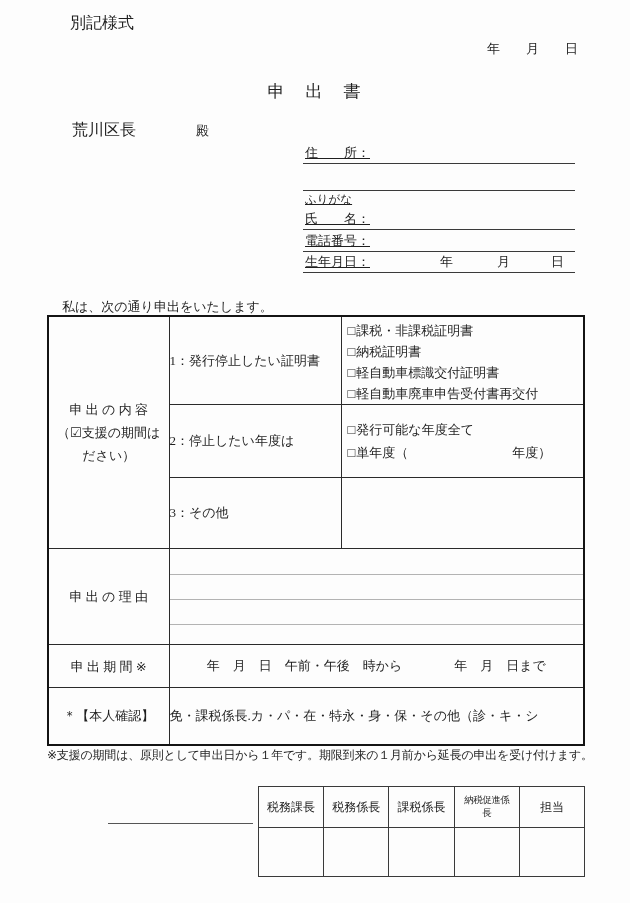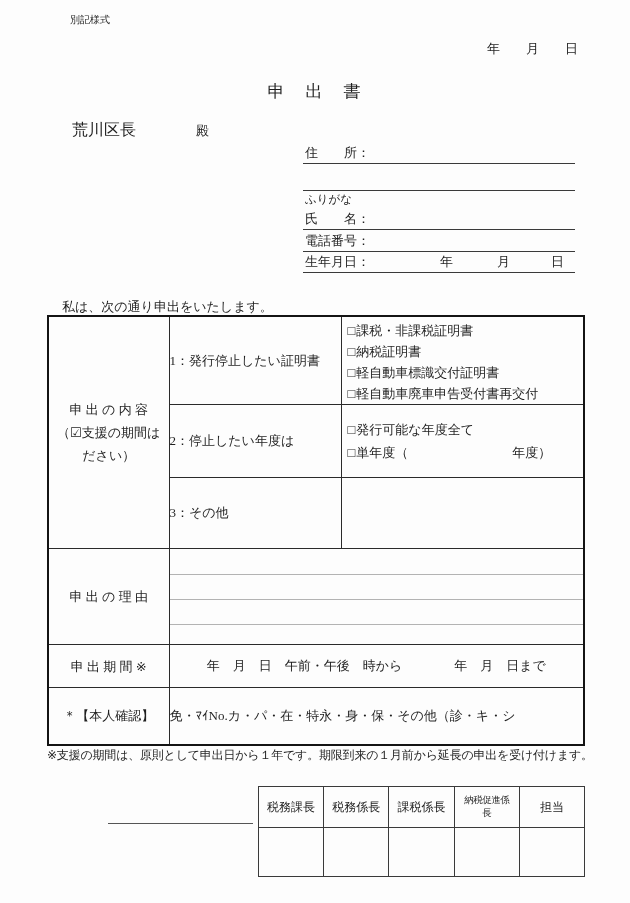--- a/index.html
+++ b/index.html
@@ -4,28 +4,28 @@
 <style>
   html,body{margin:0;padding:0;background:#e8e8e8;}
   .page{
     position:relative;width:630px;height:903px;margin:0 auto;
     background:#fdfdfd;color:#1f1f1f;
     font-family:"Liberation Serif","DejaVu Serif","DejaVu Sans",serif;
     font-size:13px;overflow:hidden;
   }
   .abs{position:absolute;}
 
-  .form-style{left:70px;top:13px;font-size:10px;}
+  .form-style{left:70px;top:13px;font-size:16px;}
   .date-blank{top:40px;right:52px;font-size:13px;}
   .title{left:0;top:80px;width:100%;text-align:center;font-size:17px;letter-spacing:2px;}
   .addressee{left:72px;top:120px;font-size:16px;}
   .addressee .honorific{font-size:13px;margin-left:60px;}
 
   .pi{left:303px;top:146px;width:272px;}
-  .pi-line{position:relative;border-bottom:1px solid #3a3a3a;display:flex;align-items:flex-end;padding:0 0 1px 2px;box-sizing:border-box;}
+  .pi-line{position:relative;border-bottom:1px solid #3a3a3a;display:flex;align-items:flex-end;padding:0 0 1px 2px;box-sizing:border-box;text-decoration:underline;}
   .pi-line.noline{border-bottom:none;}
   .l-addr{height:18px;}
   .l-blank{height:27px;}
   .l-furi{height:17px;font-size:11.5px;}
   .l-name{height:22px;}
   .l-birth{height:21px;}
   .l-phone{height:22px;}
   .birth-unit{position:absolute;bottom:1px;}
   .bu-y{left:137px;}
   .bu-m{left:194px;}
@@ -148,21 +148,21 @@
         <div class="rl rl3"></div>
         <div class="rl rl4"></div>
       </td>
     </tr>
     <tr style="height:43px">
       <td class="hdr">申 出 期 間 ※</td>
       <td class="period-cell" colspan="2">年　月　日　午前・午後　時から　　　　年　月　日まで</td>
     </tr>
     <tr style="height:57px">
       <td class="hdr">＊【本人確認】</td>
-      <td class="identity-cell" colspan="2">免・ﾏｲNo.カ・パ・在・特永・身・保・その他（診・キ・シ</td>
+      <td class="identity-cell" colspan="2">免・課税係長.カ・パ・在・特永・身・保・その他（診・キ・シ</td>
     </tr>
   </tbody>
     </table>
 
   <div class="abs note">※支援の期間は、原則として申出日から１年です。期限到来の１月前から延長の申出を受け付けます。</div>
 
 
   <div class="abs sigline"></div>
 
   <table class="approval">

